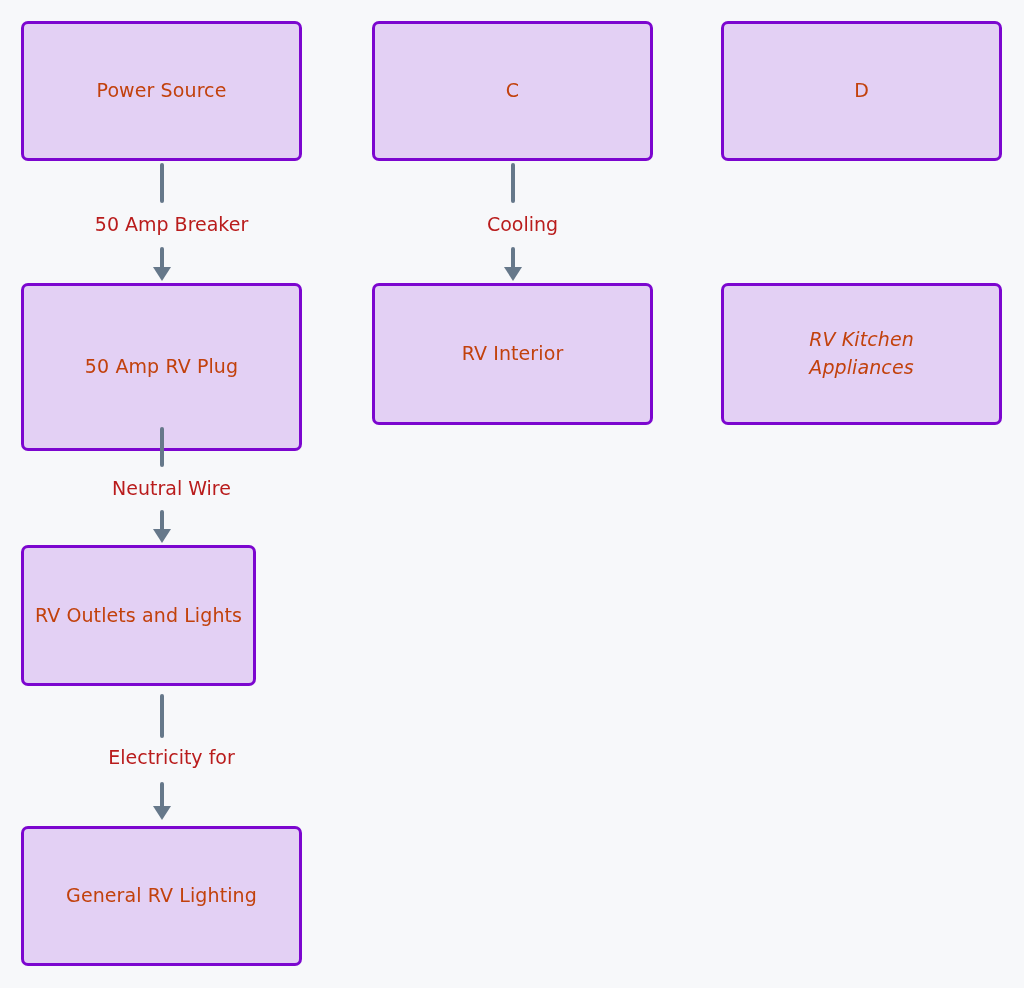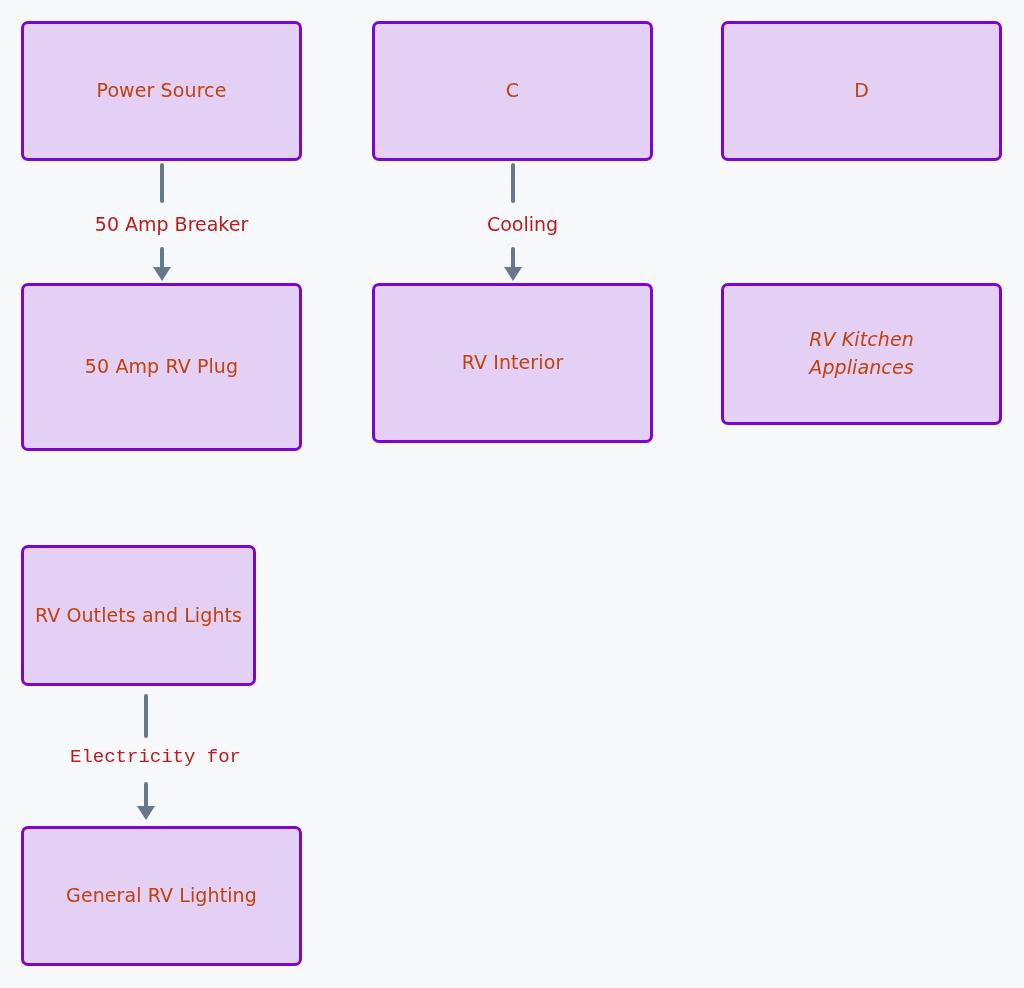--- a/index.html
+++ b/index.html
@@ -113,35 +113,41 @@
     <div class="edge-label" style="top:54px;">Cooling</div>
     <div class="edge-arrow-stem" style="top:86px; height:20px;"></div>
     <div class="edge-arrow-head" style="top:106px;"></div>
   </div>
 
 
   <div class="node" style="left:21px; top:283px; width:281px; height:168px;">
     <span class="node-label">50 Amp RV Plug</span>
   </div>
 
-  <div class="node" style="left:372px; top:283px; width:281px; height:160px;">
+  <div class="node" style="left:372px; top:283px; width:281px; height:142px;">
     <span class="node-label">RV Interior</span>
   </div>
 
   <div class="node" style="left:721px; top:283px; width:281px; height:142px;font-style:italic;">
     <span class="node-label">RV Kitchen
 Appliances</span>
   </div>
 
+  <div class="edge" style="left:21px; top:425px; width:281px; height:120px;">
+    <div class="edge-stem" style="top:2px; height:40px;"></div>
+    <div class="edge-label" style="top:54px;">Neutral Wire</div>
+    <div class="edge-arrow-stem" style="top:85px; height:19px;"></div>
+    <div class="edge-arrow-head" style="top:104px;"></div>
+  </div>
 
   <div class="node" style="left:21px; top:545px; width:235px; height:141px;">
     <span class="node-label">RV Outlets and Lights</span>
   </div>
 
-  <div class="edge" style="left:5px; top:686px; width:281px; height:168px;font-family:Liberation Mono, monospace;">
+  <div class="edge" style="left:21px; top:686px; width:281px; height:168px;">
     <div class="edge-stem" style="top:8px; height:44px;"></div>
     <div class="edge-label" style="top:62px;">Electricity for</div>
     <div class="edge-arrow-stem" style="top:96px; height:24px;"></div>
     <div class="edge-arrow-head" style="top:120px;"></div>
   </div>
 
   <div class="node" style="left:21px; top:826px; width:281px; height:140px;">
     <span class="node-label">General RV Lighting</span>
   </div>
 

